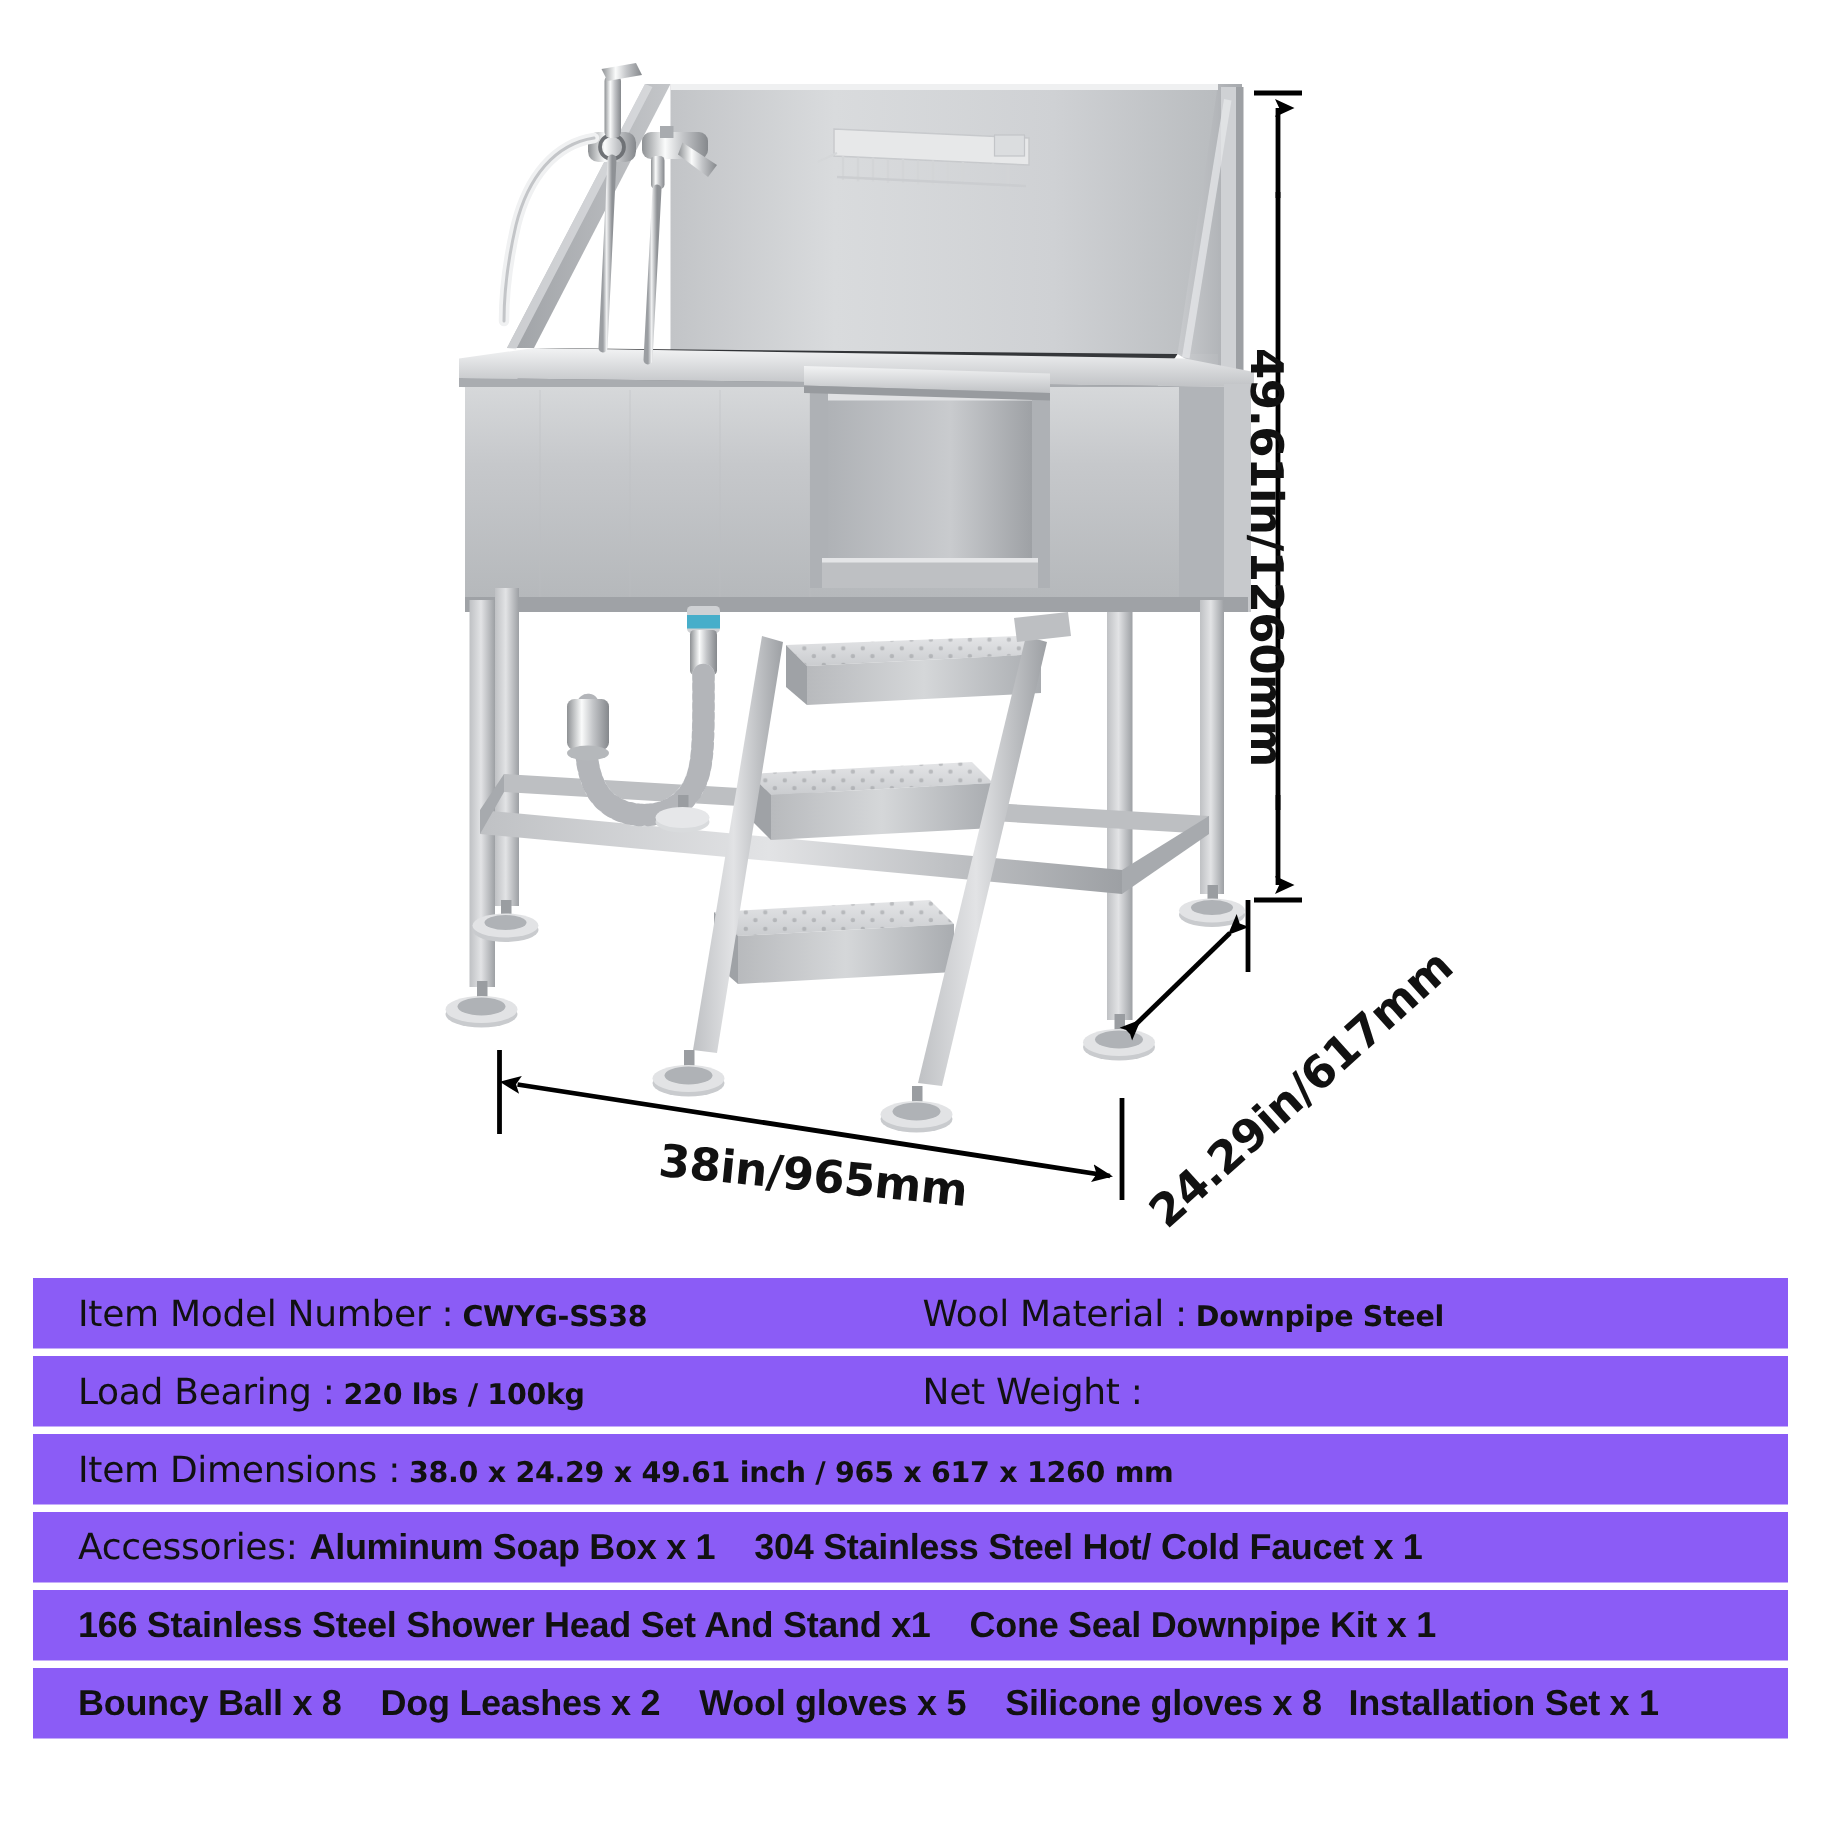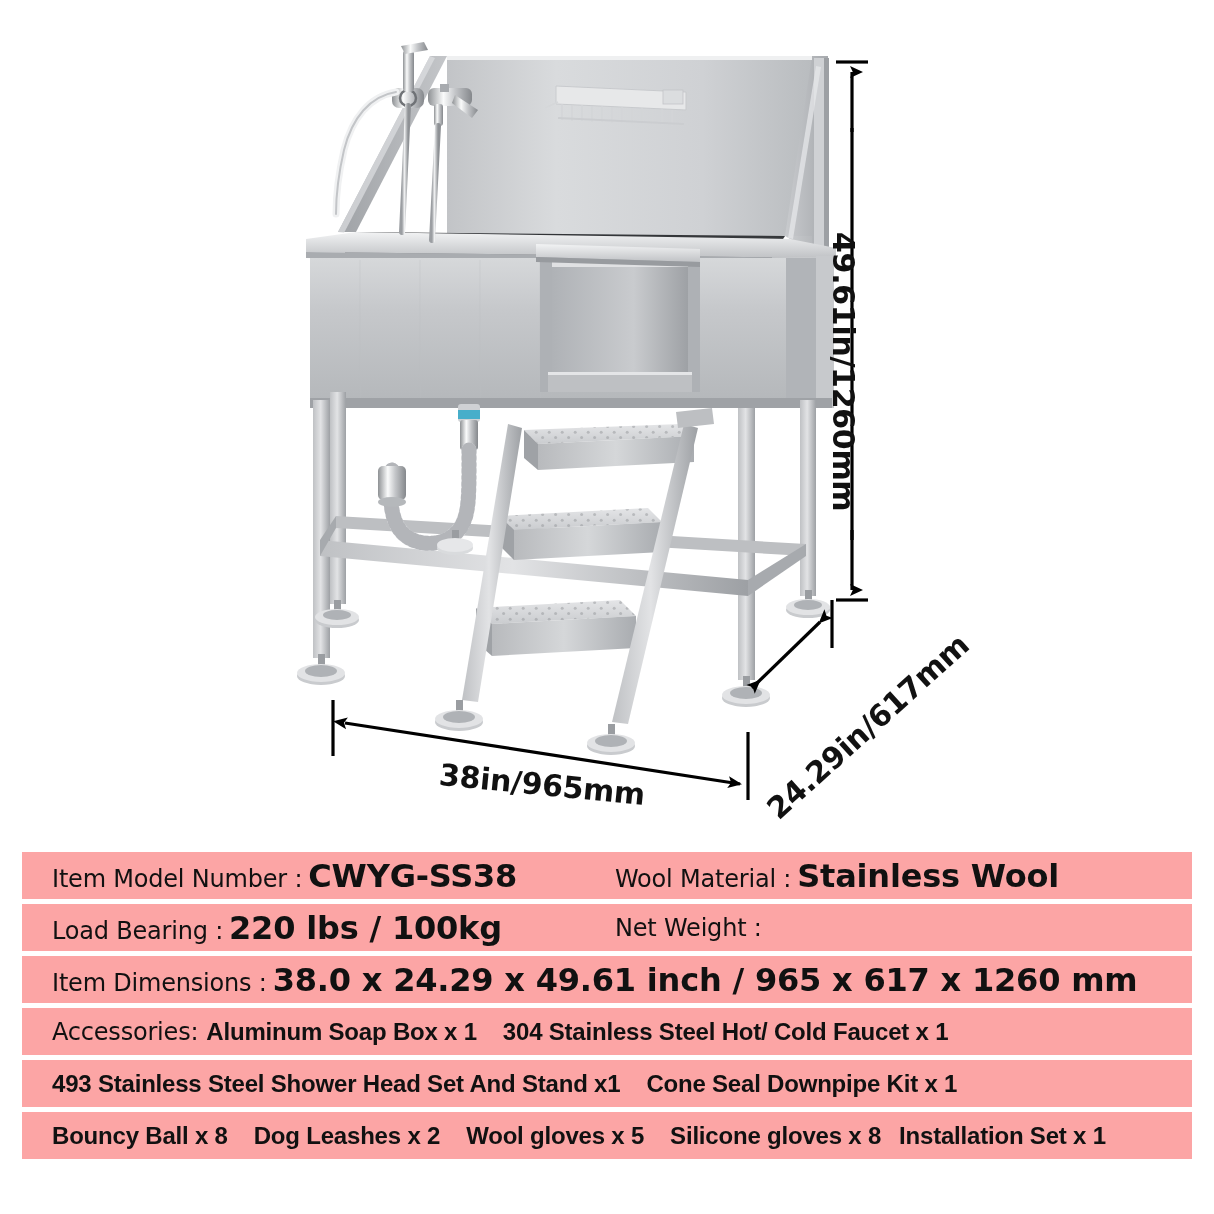--- a/index.html
+++ b/index.html
@@ -43,21 +43,21 @@
     transform-origin:0 0;
     transform:rotate(-42deg);
   }
 
   
   #spec-table{
     position:absolute;left:22px;top:852px;width:1170px;
     display:flex;flex-direction:column;gap:5px;
   }
   .spec-row{
-    background:#fca5a5;
+    background:#8b5cf6;
     height:47px;
     display:flex;align-items:center;
     box-sizing:border-box;
   }
   .spec-cell{
     display:flex;align-items:baseline;
     padding-left:30px;
     box-sizing:border-box;
     white-space:nowrap;
   }
@@ -65,21 +65,21 @@
   .spec-cell.full{width:100%;}
   .spec-cell.right-col{padding-left:8px;}
 
   .lbl{
     font-family:"DejaVu Sans", sans-serif;
     font-size:24px;font-weight:400;color:#111111;
     letter-spacing:-0.2px;
   }
   .val{
     font-family:"DejaVu Sans", sans-serif;
-    font-size:32px;font-weight:700;color:#111111;
+    font-size:19px;font-weight:700;color:#111111;
     letter-spacing:-0.2px;
     margin-left:6px;
   }
   .acc-item{
     font-family:Liberation Sans, sans-serif;
     font-size:24px;font-weight:700;color:#111111;
     letter-spacing:-0.2px;
   }
   .acc-gap{display:inline-block;width:26px;}
   .acc-gap-sm{display:inline-block;width:18px;}
@@ -393,21 +393,21 @@
 
 <div id="spec-table">
 
   <div class="spec-row">
     <div class="spec-cell half">
       <span class="lbl">Item Model Number :</span>
       <span class="val">CWYG-SS38</span>
     </div>
     <div class="spec-cell half right-col">
       <span class="lbl">Wool Material :</span>
-      <span class="val">Stainless Wool</span>
+      <span class="val">Downpipe Steel</span>
     </div>
   </div>
 
   <div class="spec-row">
     <div class="spec-cell half">
       <span class="lbl">Load Bearing :</span>
       <span class="val">220 lbs / 100kg</span>
     </div>
     <div class="spec-cell half right-col">
       <span class="lbl">Net Weight :</span>
@@ -425,21 +425,21 @@
     <div class="spec-cell full">
       <span class="lbl">Accessories:</span>
       <span class="acc-item" style="margin-left:8px;">Aluminum Soap Box x 1</span>
       <span class="acc-gap"></span>
       <span class="acc-item">304 Stainless Steel Hot/ Cold Faucet x 1</span>
     </div>
   </div>
 
   <div class="spec-row">
     <div class="spec-cell full">
-      <span class="acc-item">493 Stainless Steel Shower Head Set And Stand x1</span>
+      <span class="acc-item">166 Stainless Steel Shower Head Set And Stand x1</span>
       <span class="acc-gap"></span>
       <span class="acc-item">Cone Seal Downpipe Kit x 1</span>
     </div>
   </div>
 
   <div class="spec-row">
     <div class="spec-cell full">
       <span class="acc-item">Bouncy Ball x 8</span>
       <span class="acc-gap"></span>
       <span class="acc-item">Dog Leashes x 2</span>

